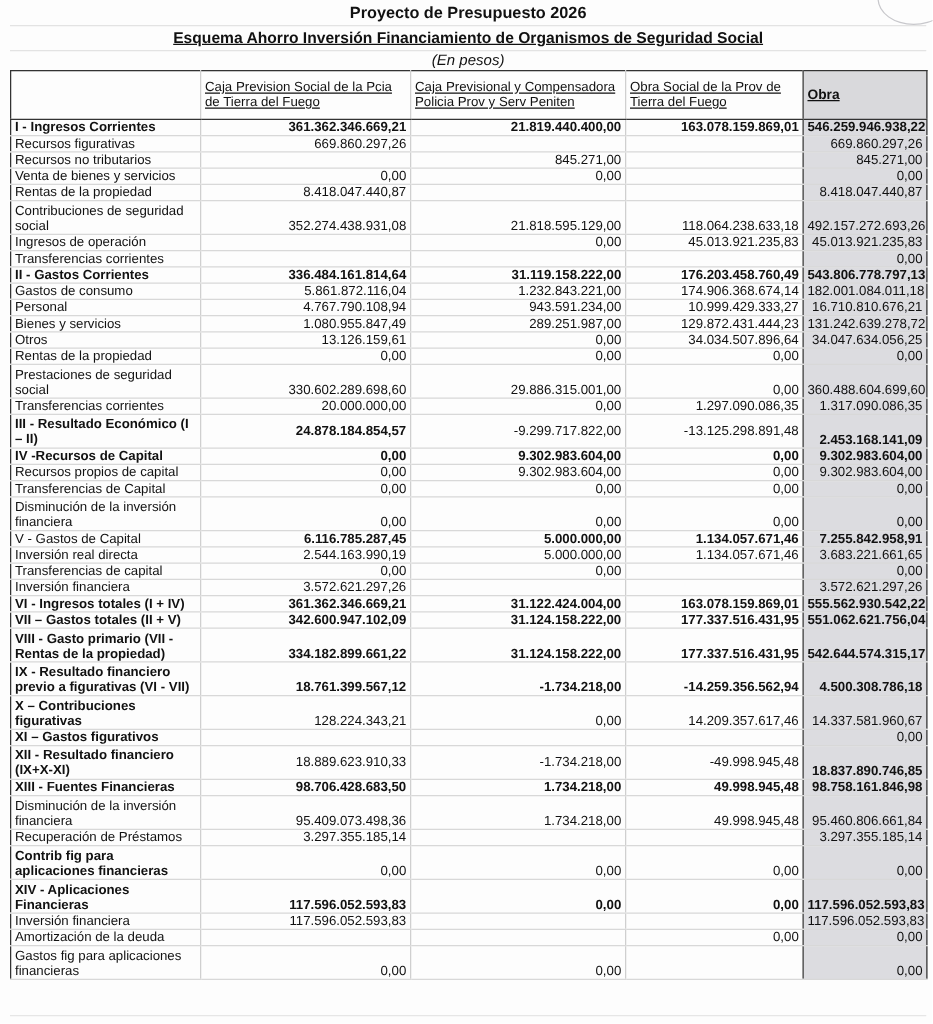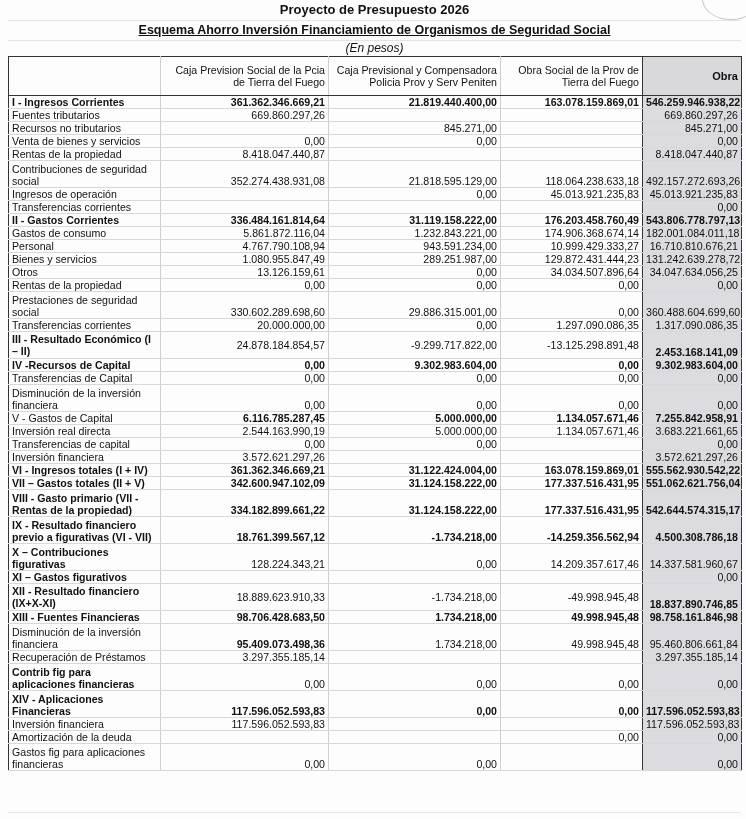--- a/index.html
+++ b/index.html
@@ -6,21 +6,21 @@
   body { width:746px; height:819px; overflow:hidden; position:relative; font-family:"Liberation Sans", sans-serif; color:#111; }
   .page { position:absolute; left:0; top:0; width:746px; height:819px; background:#fdfdfd; }
   .stamp { position:absolute; right:-14px; top:-22px; width:56px; height:40px; border:1px solid #c8c8cc; border-radius:50%; }
   .title-row { position:absolute; left:8px; width:733px; text-align:center; border-bottom:1px solid #e3e3e3; }
   .t1 { top:0px; height:20px; line-height:20px; font-size:13px; font-weight:bold; }
   .t2 { top:20px; height:20px; line-height:20px; font-size:12.5px; font-weight:bold; }
   .t2 span { text-decoration:underline; }
   .t3 { top:40px; height:16px; line-height:16px; font-size:12px; font-style:italic; }
   table.grid { position:absolute; left:8px; top:56px; width:733px; border-collapse:collapse; table-layout:fixed; border:1.5px solid #333; }
   table.grid th, table.grid td { font-size:10.6px; padding:0 3px; border-left:1px solid #cfcfcf; border-bottom:1px solid #d8d8d8; }
-  table.grid th { height:38px; font-weight:normal; text-align:right; line-height:12px; border-bottom:1.5px solid #333; }
+  table.grid th { height:38px; font-weight:normal; text-align:left; line-height:12px; border-bottom:1.5px solid #333;text-decoration:underline; }
   table.grid th.total { background:#d9d9dc; font-weight:bold; font-size:11px; border-left:1.5px solid #333; }
   table.grid td { text-align:right; vertical-align:bottom; line-height:12px; height:12px; white-space:nowrap; }
   table.grid td.lbl { text-align:left; white-space:normal; vertical-align:bottom; border-left:none; }
   table.grid td.tot { background:#dcdce0; border-left:1.5px solid #333; }
   tr.hd td { border-top:1.5px solid #777; }
   tr.two td { height:26px; }
   tr.two td.mid { vertical-align:middle; }
   .footer-line { position:absolute; left:8px; top:812px; width:733px; border-top:1px solid #e6e6e6; }
 </style>
 </head>
@@ -51,21 +51,21 @@
     </thead>
     <tbody id="tbody">
         <tr class="">
           <td class="lbl" style="font-weight: bold;">I - Ingresos Corrientes</td>
           <td style="font-weight: bold;">361.362.346.669,21</td>
           <td style="font-weight: bold;">21.819.440.400,00</td>
           <td style="font-weight: bold;">163.078.159.869,01</td>
           <td class="tot" style="font-weight: bold;">546.259.946.938,22</td>
         </tr>
         <tr class="">
-          <td class="lbl" style="font-weight: normal;">Fuentes tributarios</td>
+          <td class="lbl" style="font-weight: normal;">Recursos figurativas</td>
           <td style="font-weight: normal;">669.860.297,26</td>
           <td style="font-weight: normal;"></td>
           <td style="font-weight: normal;"></td>
           <td class="tot" style="font-weight: normal;">669.860.297,26</td>
         </tr>
         <tr class="">
           <td class="lbl" style="font-weight: normal;">Recursos no tributarios</td>
           <td style="font-weight: normal;"></td>
           <td style="font-weight: normal;">845.271,00</td>
           <td style="font-weight: normal;"></td>
@@ -157,31 +157,38 @@
         </tr>
         <tr class="">
           <td class="lbl" style="font-weight: normal;">Transferencias corrientes</td>
           <td style="font-weight: normal;">20.000.000,00</td>
           <td style="font-weight: normal;">0,00</td>
           <td style="font-weight: normal;">1.297.090.086,35</td>
           <td class="tot" style="font-weight: normal;">1.317.090.086,35</td>
         </tr>
         <tr class="two">
           <td class="lbl" style="vertical-align: middle; font-weight: bold;">III - Resultado Económico (I – II)</td>
-          <td class="mid" style="font-weight: normal; padding-left: 24px;">24.878.184.854,57</td>
+          <td class="mid" style="font-weight: bold; padding-left: 24px;">24.878.184.854,57</td>
           <td class="mid" style="font-weight: normal;">-9.299.717.822,00</td>
           <td class="mid" style="font-weight: normal;">-13.125.298.891,48</td>
           <td class="tot" style="font-weight: bold;">2.453.168.141,09</td>
         </tr>
         <tr class="">
           <td class="lbl" style="font-weight: bold;">IV -Recursos de Capital</td>
           <td style="font-weight: bold;">0,00</td>
           <td style="font-weight: bold;">9.302.983.604,00</td>
           <td style="font-weight: bold;">0,00</td>
           <td class="tot" style="font-weight: bold;">9.302.983.604,00</td>
+        </tr>
+        <tr class="">
+          <td class="lbl" style="font-weight: normal;">Recursos propios de capital</td>
+          <td style="font-weight: normal;">0,00</td>
+          <td style="font-weight: normal;">9.302.983.604,00</td>
+          <td style="font-weight: normal;">0,00</td>
+          <td class="tot" style="font-weight: normal;">9.302.983.604,00</td>
         </tr>
         <tr class="">
           <td class="lbl" style="font-weight: normal;">Transferencias de Capital</td>
           <td style="font-weight: normal;">0,00</td>
           <td style="font-weight: normal;">0,00</td>
           <td style="font-weight: normal;">0,00</td>
           <td class="tot" style="font-weight: normal;">0,00</td>
         </tr>
         <tr class="two">
           <td class="lbl" style="font-weight: normal;">Disminución de la inversión financiera</td>
@@ -269,21 +276,21 @@
         </tr>
         <tr class="hd">
           <td class="lbl" style="font-weight: bold;">XIII - Fuentes Financieras</td>
           <td style="font-weight: bold;">98.706.428.683,50</td>
           <td style="font-weight: bold;">1.734.218,00</td>
           <td style="font-weight: bold;">49.998.945,48</td>
           <td class="tot" style="font-weight: bold;">98.758.161.846,98</td>
         </tr>
         <tr class="two">
           <td class="lbl" style="font-weight: normal;">Disminución de la inversión financiera</td>
-          <td style="font-weight: bold; padding-left: 13px;">95.409.073.498,36</td>
+          <td style="font-weight: normal; padding-left: 13px;">95.409.073.498,36</td>
           <td style="font-weight: normal;">1.734.218,00</td>
           <td style="font-weight: normal;">49.998.945,48</td>
           <td class="tot" style="font-weight: normal;">95.460.806.661,84</td>
         </tr>
         <tr class="">
           <td class="lbl" style="font-weight: normal;">Recuperación de Préstamos</td>
           <td style="font-weight: normal;">3.297.355.185,14</td>
           <td style="font-weight: normal;"></td>
           <td style="font-weight: normal;"></td>
           <td class="tot" style="font-weight: normal;">3.297.355.185,14</td>

